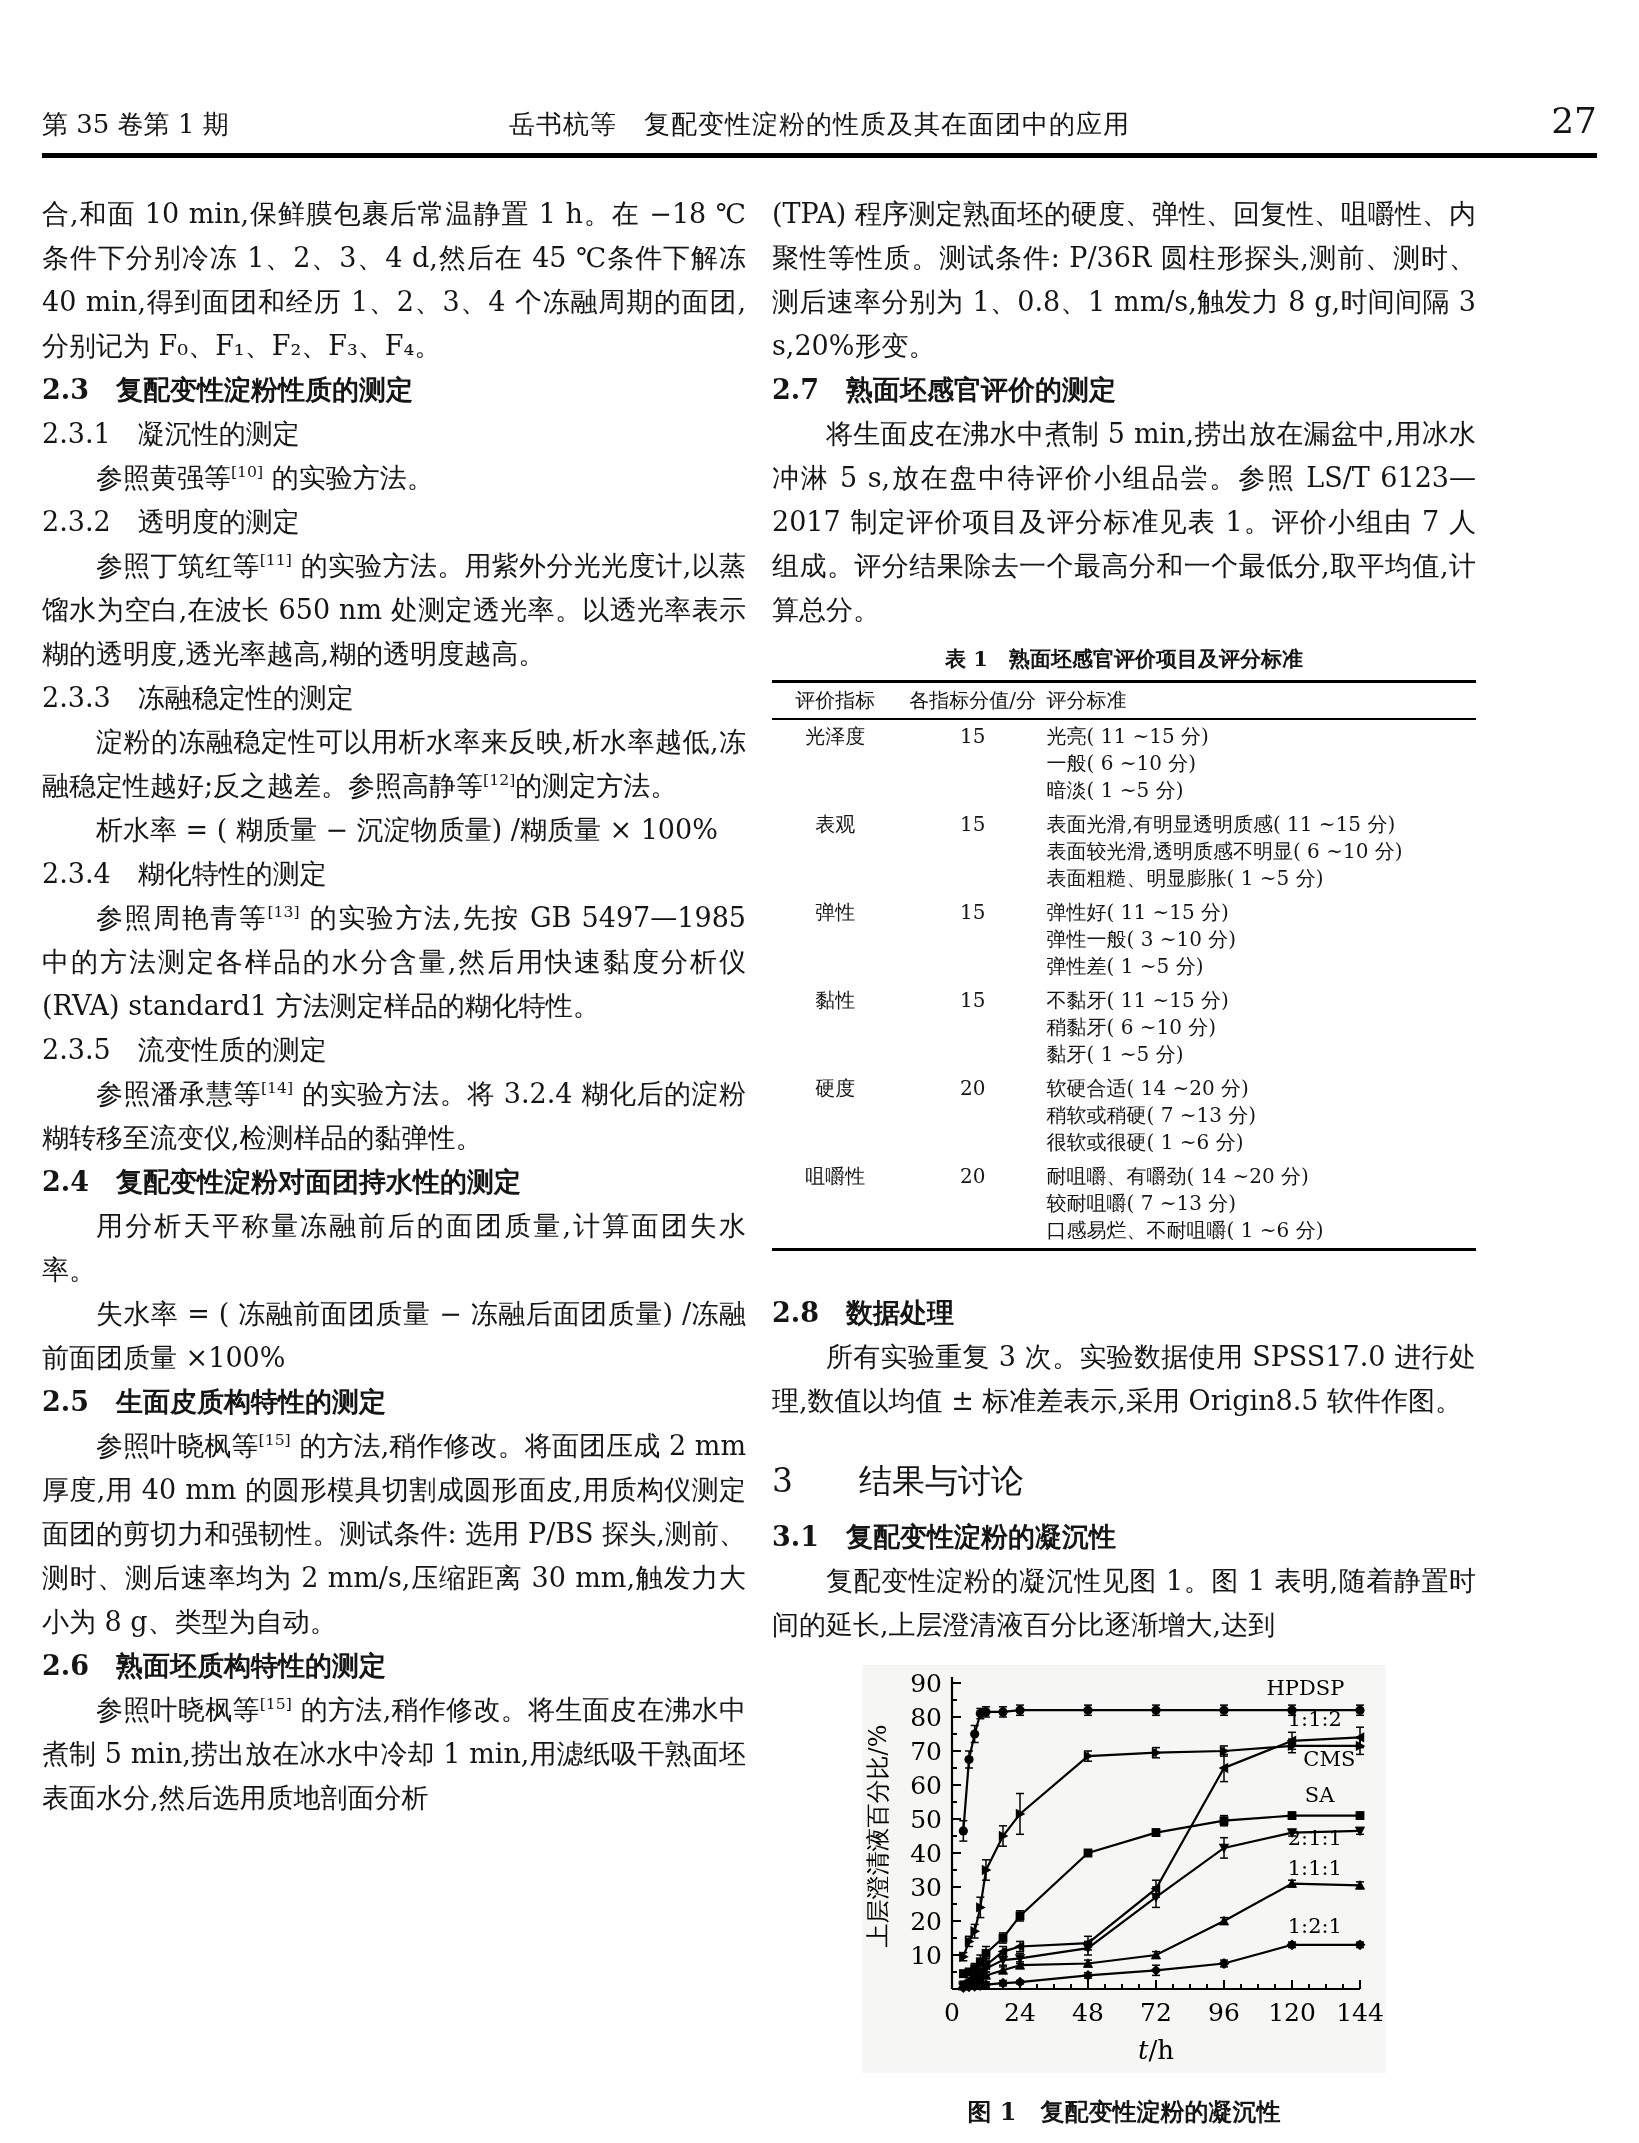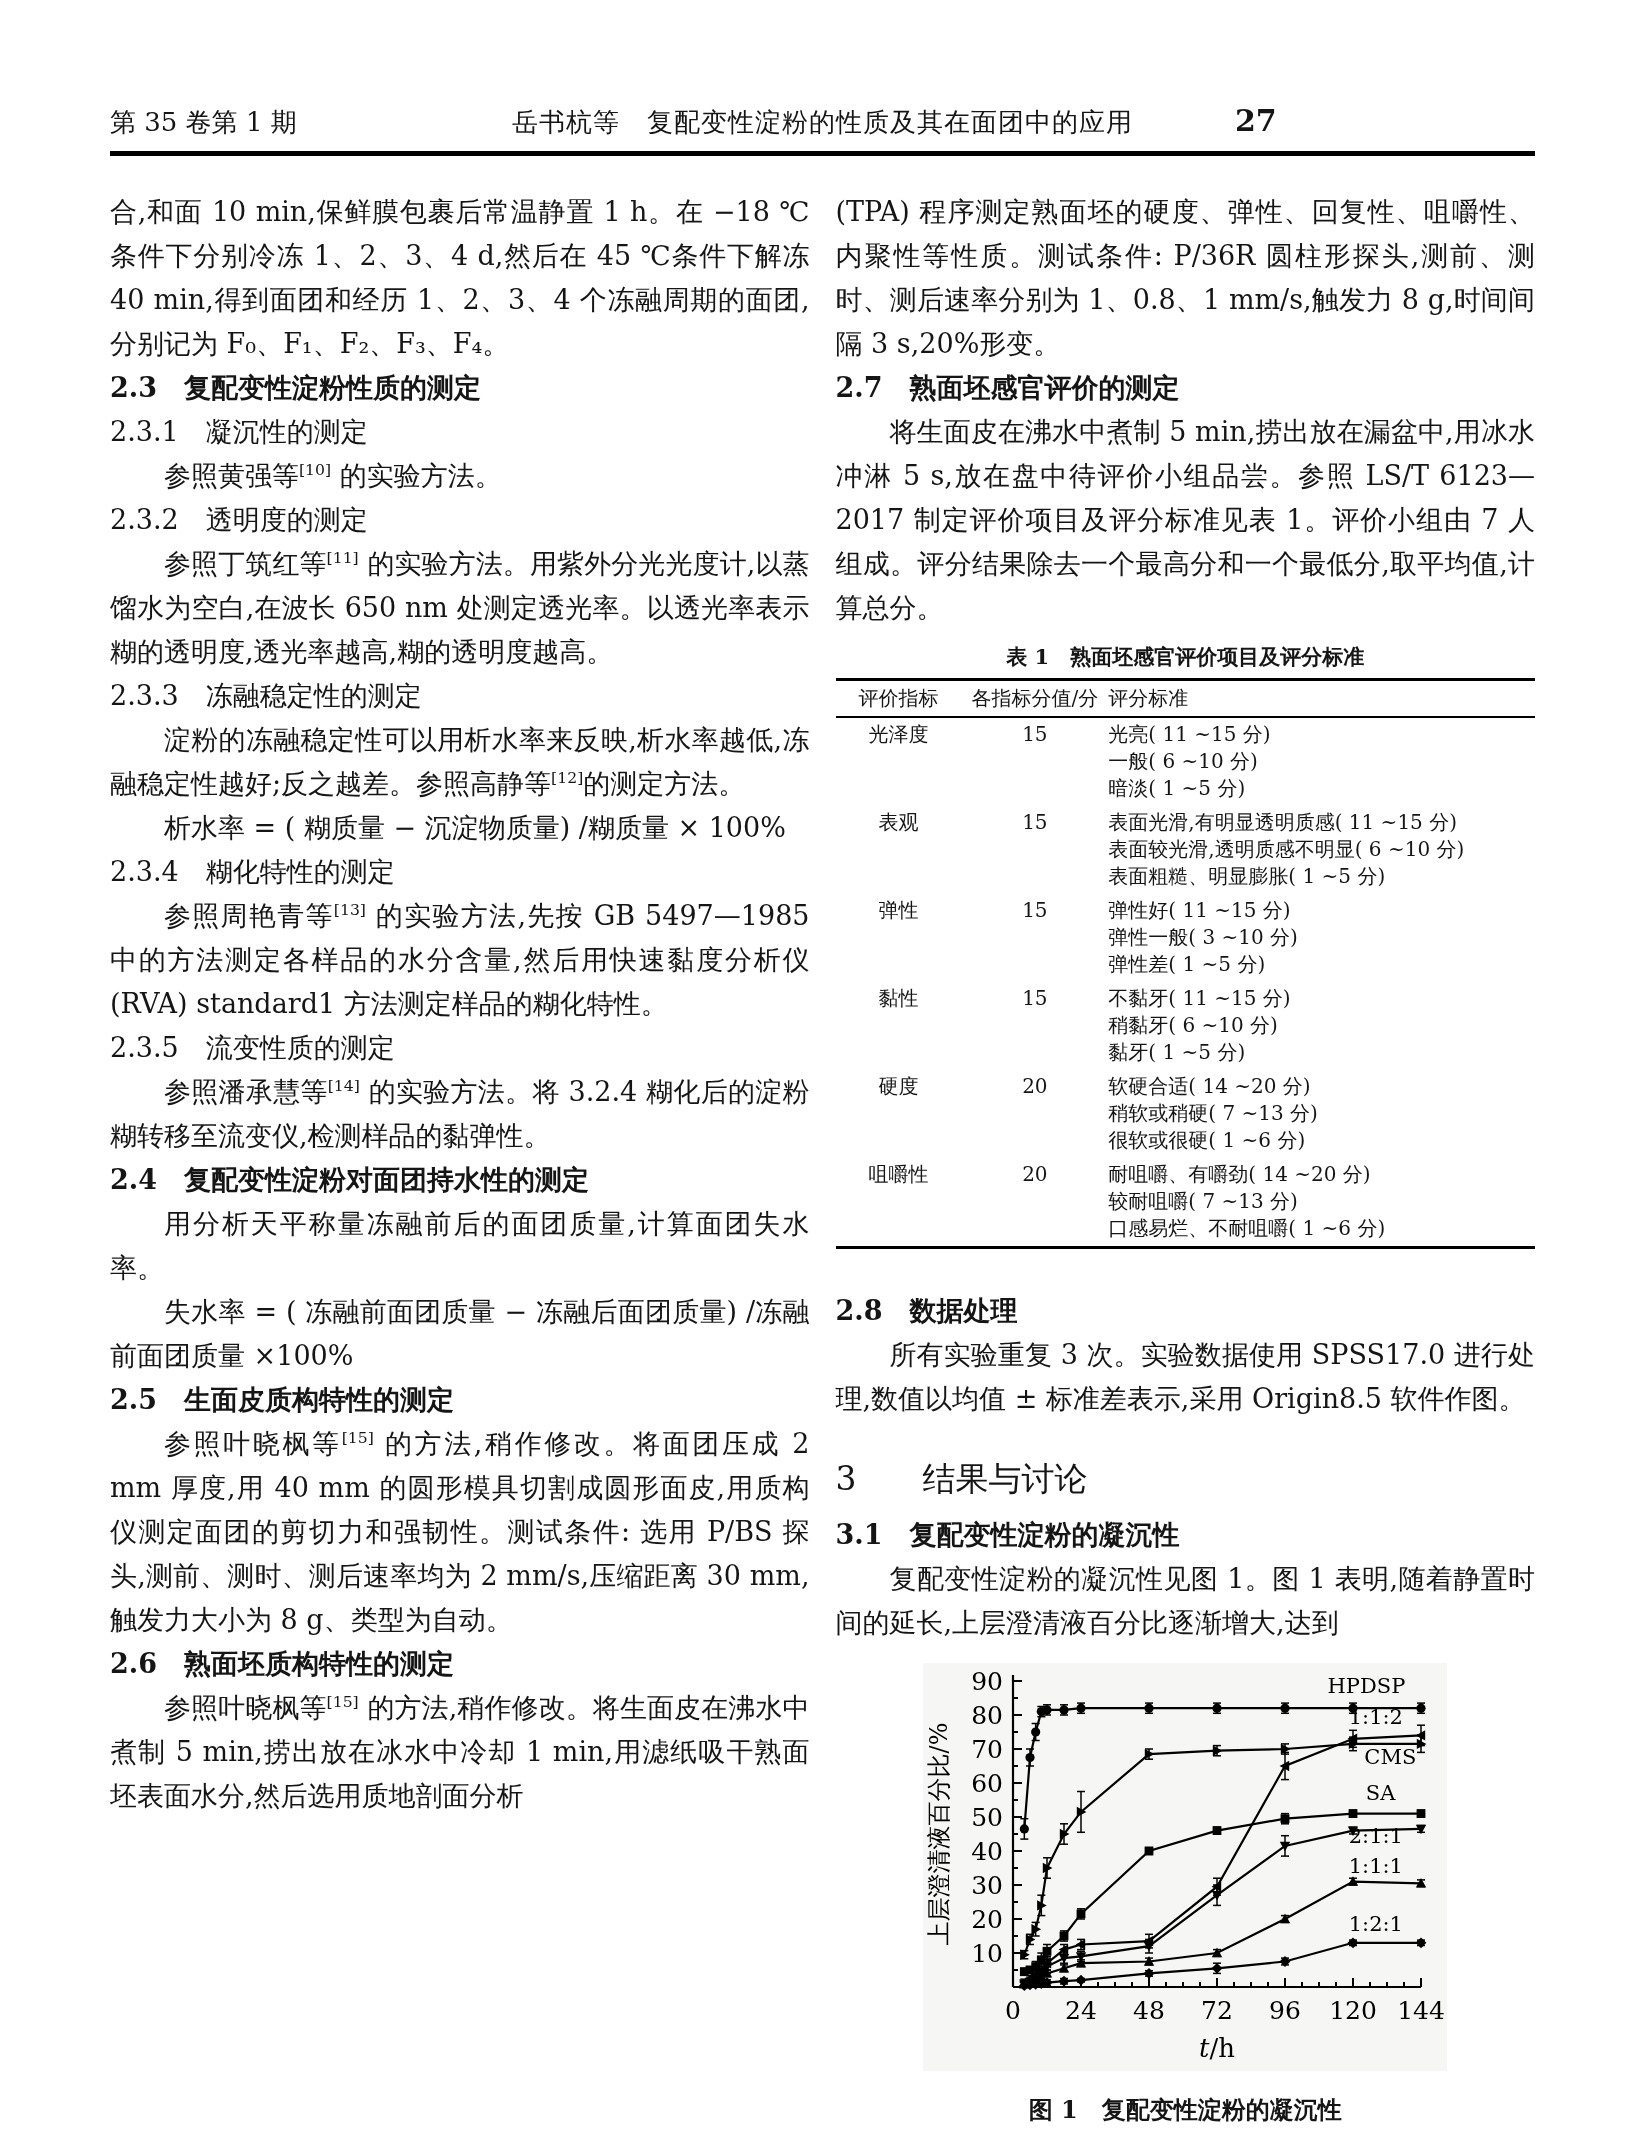--- a/index.html
+++ b/index.html
@@ -1,26 +1,26 @@
 <!DOCTYPE html>
 <html><head>
 <meta charset="utf-8">
 <style>
   html,body { margin:0; padding:0; }
   body {
     width:1639px; height:2143px; overflow:hidden;
     background:#ffffff; color:#151515;
     font-family:"DejaVu Serif","Liberation Serif",serif;
   }
-  .page { padding:0 104px; height:2005px; box-sizing:border-box;margin-left:6px; }
+  .page { padding:0 42px; height:2005px; box-sizing:border-box; }
   .hdr { display:flex; justify-content:space-between; align-items:baseline;
          padding-top:104px; font-size:26px; line-height:34px; }
   .hdr .issue { width:300px; }
   .hdr .title { flex:1; text-align:center; letter-spacing:1px; }
-  .hdr .pnum  { width:300px; font-size:30px;font-weight:bold; }
+  .hdr .pnum  { width:300px; text-align:right; font-size:36px; }
   .rule { height:5px; background:#000; margin-top:12px; }
   .cols { display:flex; gap:26px; margin-top:34px; }
   .col  { width:704px; font-size:27px; line-height:44px; text-align:justify; }
   p.para { margin:0; }
   .indent { text-indent:2em; }
   .h1 { font-size:33px; line-height:44px; margin:36px 0 12px; }
   .h2 { font-weight:bold; }
   .h3 { }
   .gap-top { margin-top:40px; }
   .supref { vertical-align:super; font-size:0.58em; line-height:0; }

